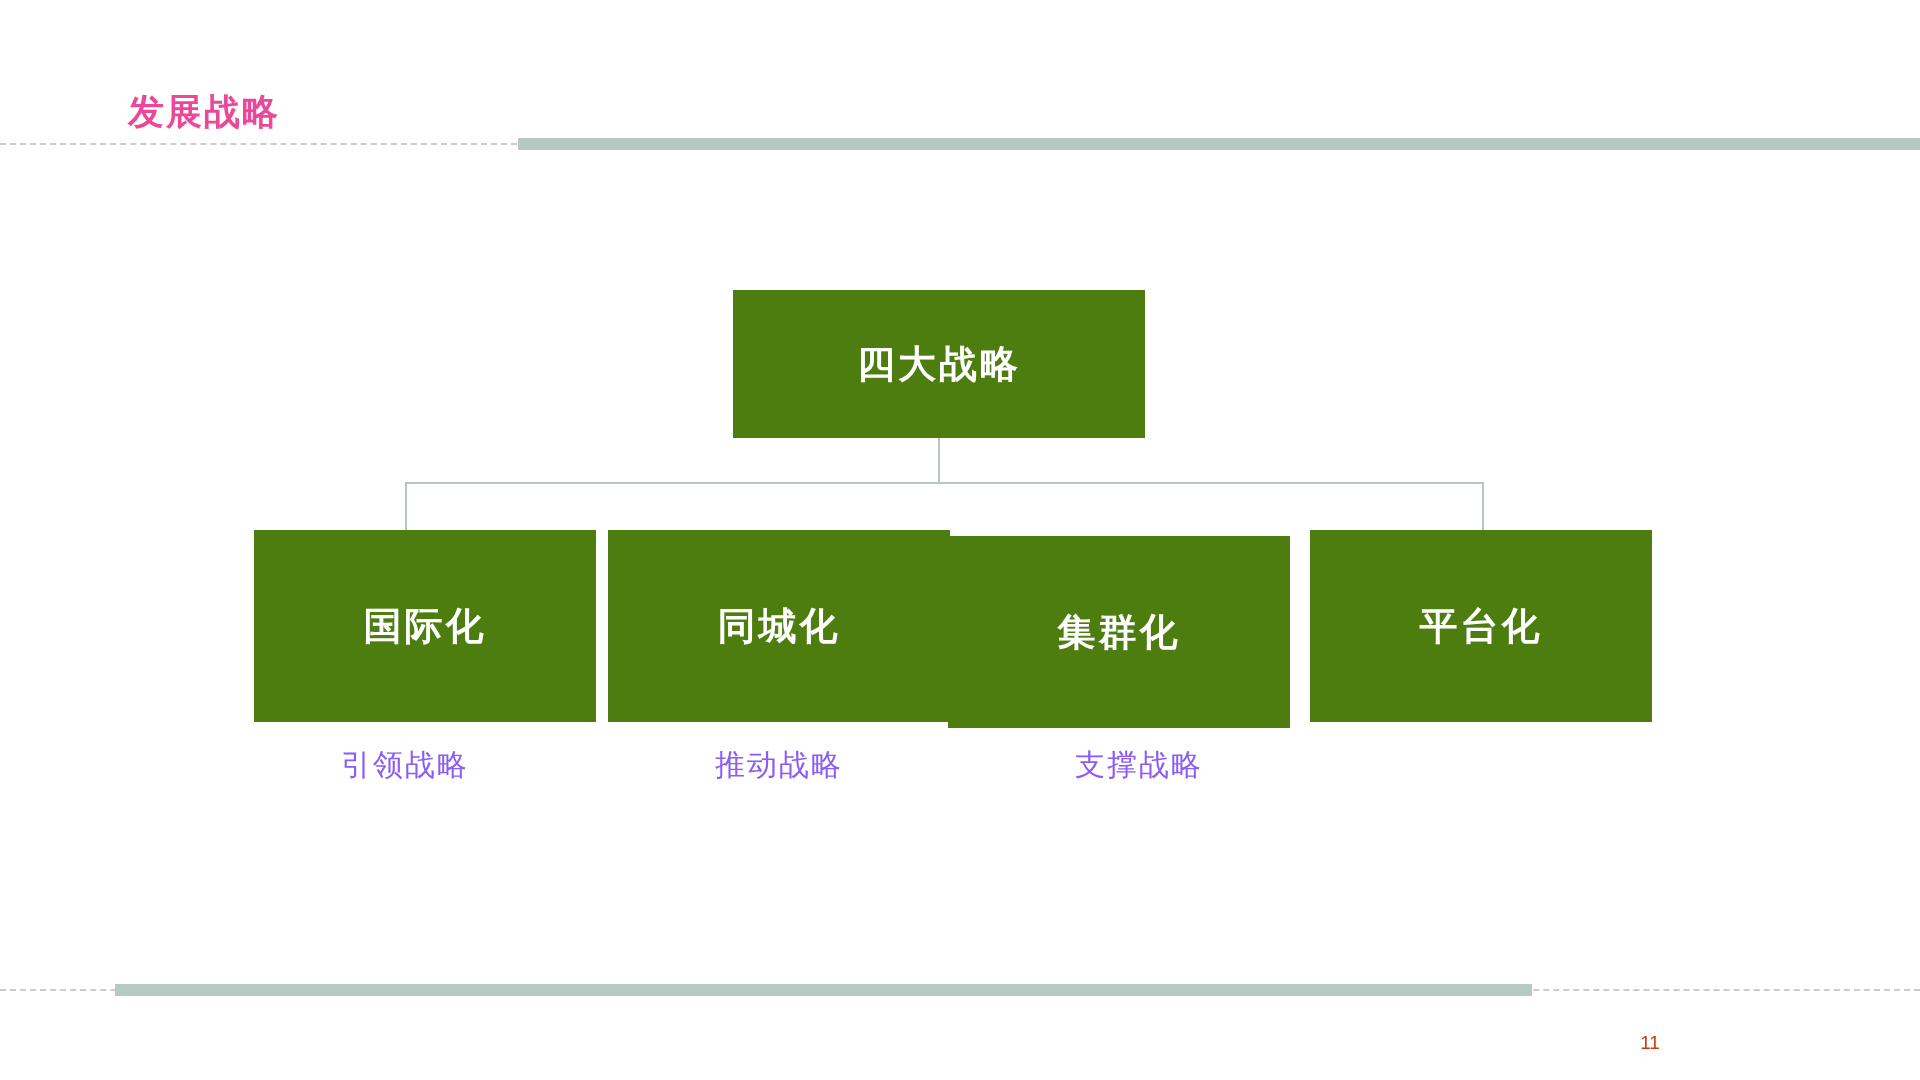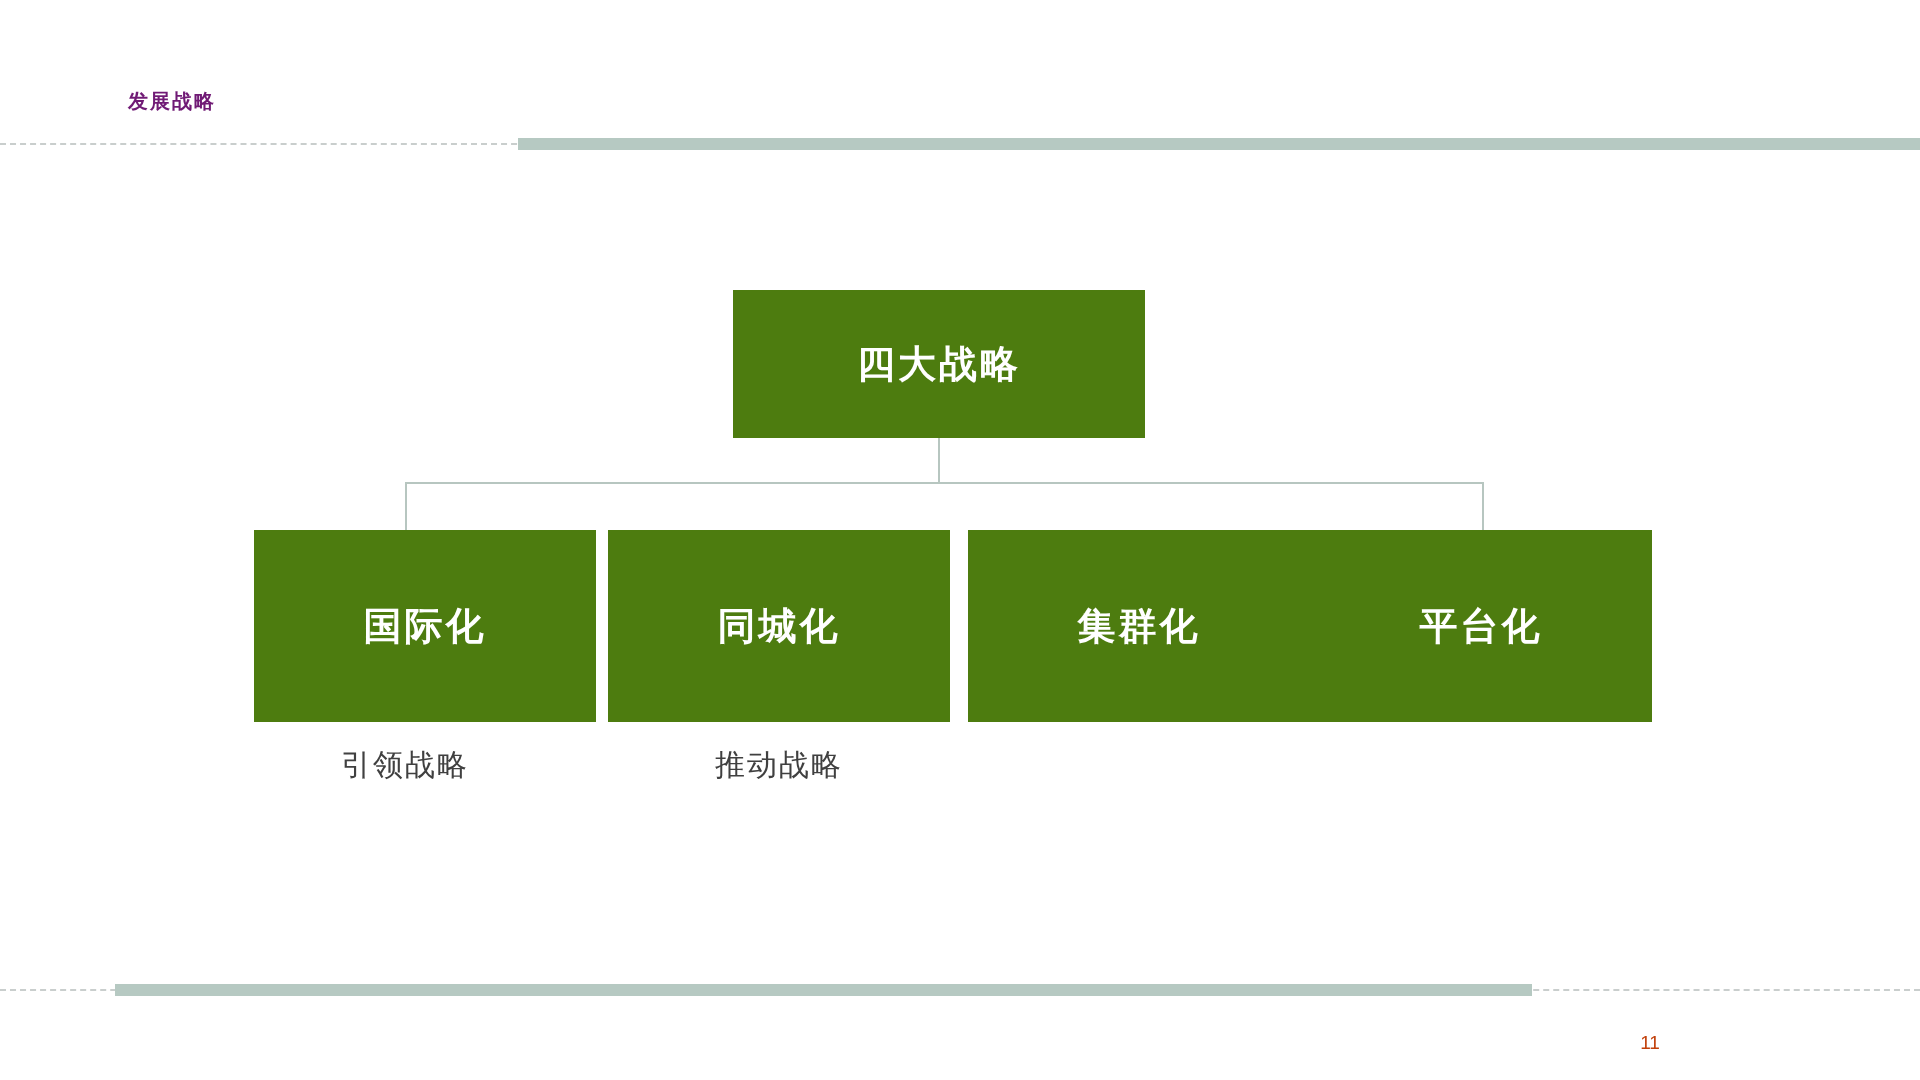--- a/index.html
+++ b/index.html
@@ -14,24 +14,24 @@
     overflow: hidden;
     font-family: "Liberation Sans", "DejaVu Sans", sans-serif;
     color: #3f3f3f;
   }
 
   
   .slide-title {
     position: absolute;
     left: 128px;
     top: 88px;
-    font-size: 20px;
+    font-size: 36px;
     font-weight: bold;
     letter-spacing: 2px;
-    color: #701a75;
+    color: #ec4899;
     white-space: nowrap;
   }
 
   
   .rule {
     position: absolute;
     left: 0;
     width: 1920px;
     height: 12px;
   }
@@ -86,31 +86,31 @@
     width: 412px;
     height: 148px;
   }
   #node-root .node-label { font-size: 38px; }
 
   
   .node-child { top: 530px; width: 342px; height: 192px; }
   .node-child .node-label { font-size: 38px; }
   #node-child-0 { left: 234px; margin-left: 20px; }
   #node-child-1 { left: 608px; }
-  #node-child-2 { left: 968px; }
+  #node-child-2 { left: 948px; margin-top: 6px; }
   #node-child-3 { left: 1310px; }
 
   
   .caption {
     position: absolute;
     top: 745px;
     width: 342px;
     text-align: center;
     font-size: 30px;
-    color: #404040;
+    color: #8b5cf6;
     letter-spacing: 2px;
   }
   #caption-0 { left: 234px; }
   #caption-1 { left: 608px; }
   #caption-2 { left: 968px; }
   #caption-3 { left: 1310px; }
 
   
   .conn {
     position: absolute;
@@ -165,20 +165,21 @@
   </div>
   <div class="node node-child" id="node-child-2">
     <span class="node-label">集群化</span>
   </div>
   <div class="node node-child" id="node-child-3">
     <span class="node-label">平台化</span>
   </div>
 
   <div class="caption" id="caption-0">引领战略</div>
   <div class="caption" id="caption-1">推动战略</div>
+  <div class="caption" id="caption-2">支撑战略</div>
 
 </div>
 
 <div class="rule" id="footer-rule">
   <div class="dash"></div>
   <div class="bar"></div>
 </div>
 
 <div class="page-number">11</div>
 

